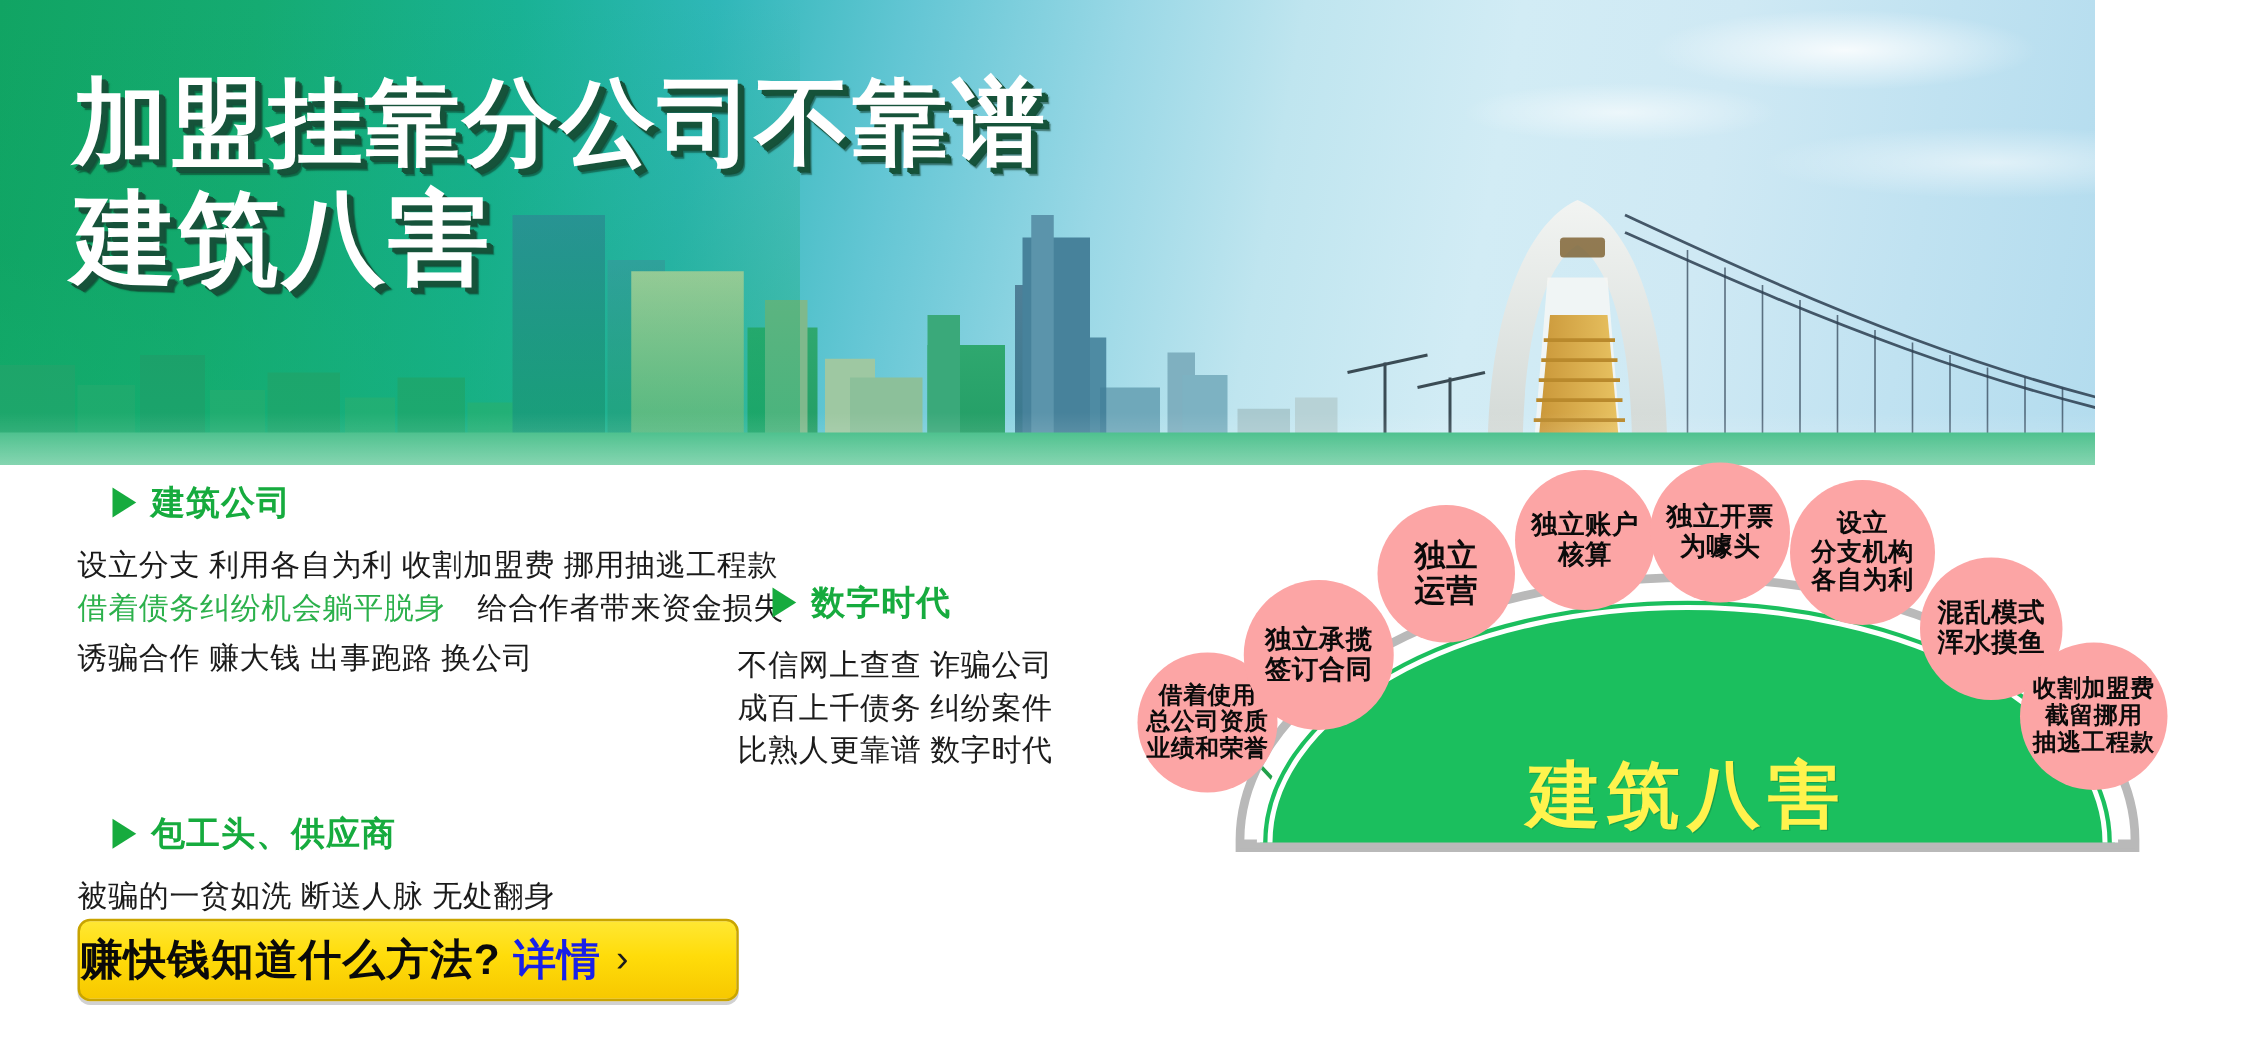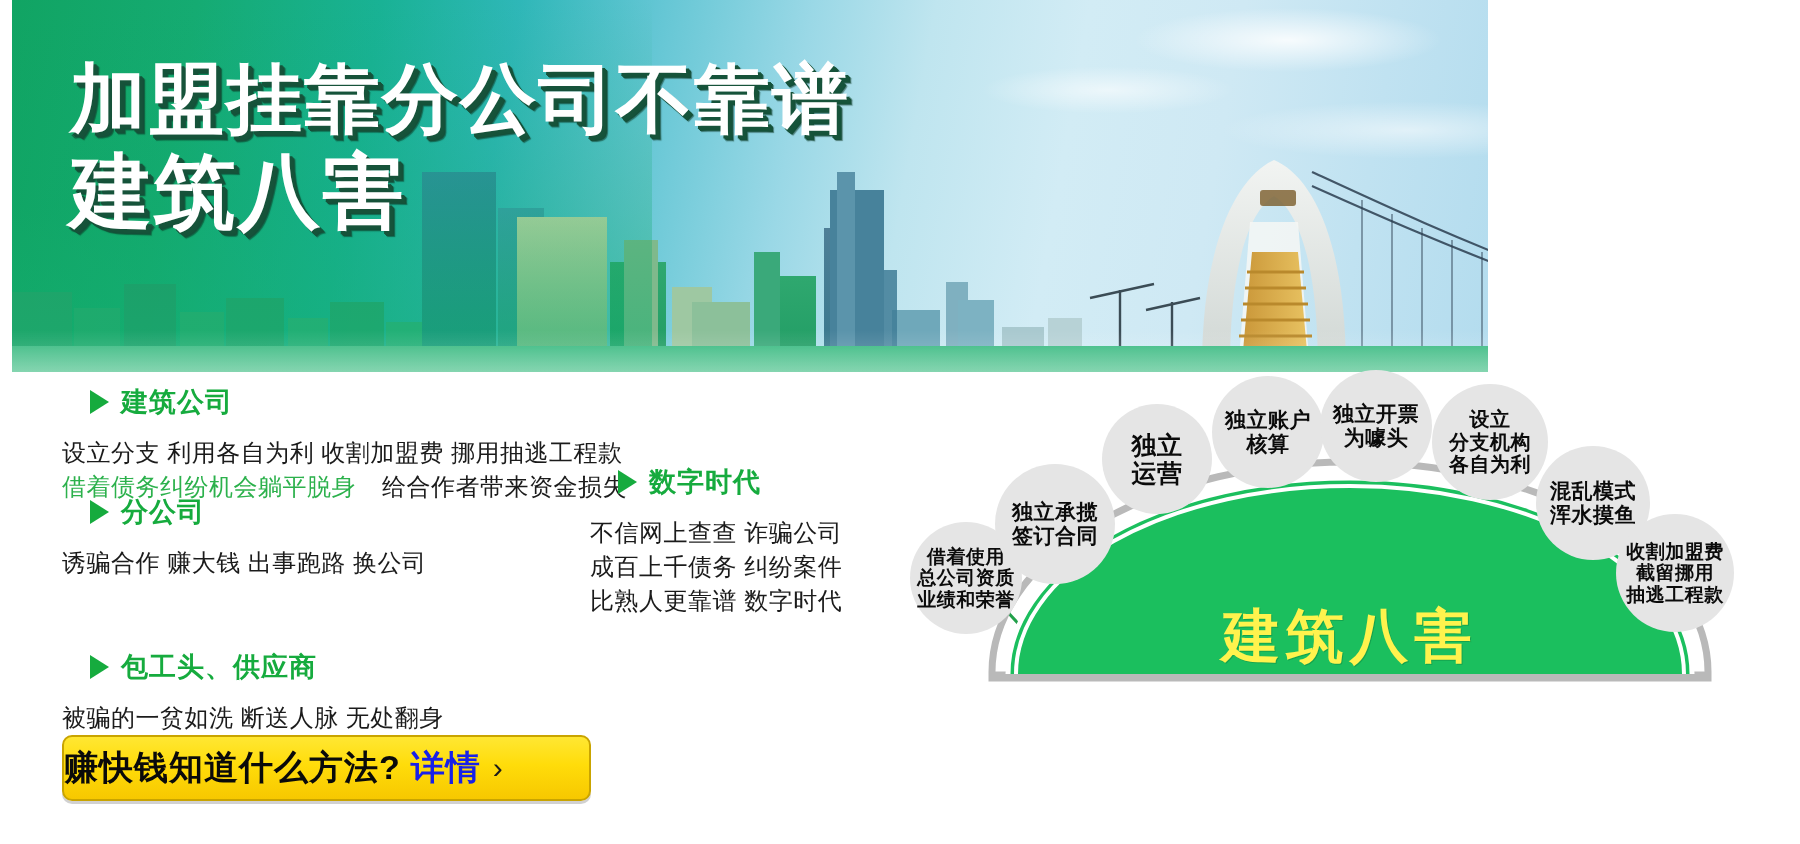--- a/index.html
+++ b/index.html
@@ -14,22 +14,22 @@
     position: relative;
     width: 1800px;
     height: 844px;
     overflow: hidden;
     background: #ffffff;
   }
 
   
   .hero {
     position: absolute;
-    left: 12px; top: 0;
-    width: 1476px;
+    left: 0; top: 0;
+    width: 1676px;
     height: 372px;
     overflow: hidden;
   }
   .hero-sky {
     position: absolute;
     inset: 0;
     background:
       linear-gradient(100deg,
         #11a463 0%,
         #15ab72 12%,
@@ -174,21 +174,21 @@
   .diagram {
     position: absolute;
     left: 900px; top: 372px;
     width: 900px; height: 472px;
   }
   .diagram svg { position: absolute; left: 0; top: 0; }
 
   .bubble {
     position: absolute;
     border-radius: 50%;
-    background: #e5e5e5;
+    background: #fca5a5;
     display: flex;
     align-items: center;
     justify-content: center;
     text-align: center;
     color: #0b0b0b;
     font-weight: 700;
     line-height: 1.14;
     letter-spacing: .5px;
     z-index: 3;
     box-sizing: border-box;
@@ -354,24 +354,20 @@
         <div class="lines">
           <div class="body-line">设立分支  利用各自为利   收割加盟费  挪用抽逃工程款</div>
           <div class="inline-pair">
             <span class="body-line green">借着债务纠纷机会躺平脱身</span>
             <span class="body-line">给合作者带来资金损失</span>
           </div>
         </div>
       </div>
 
       <div class="blk-branch">
-        <div class="sec-head">
-          <span class="tri"></span>
-          <span>分公司</span>
-        </div>
         <div class="lines">
           <div class="body-line">诱骗合作 赚大钱     出事跑路 换公司</div>
         </div>
       </div>
 
       <div class="blk-boss">
         <div class="sec-head">
           <span class="tri"></span>
           <span>包工头、供应商</span>
         </div>

